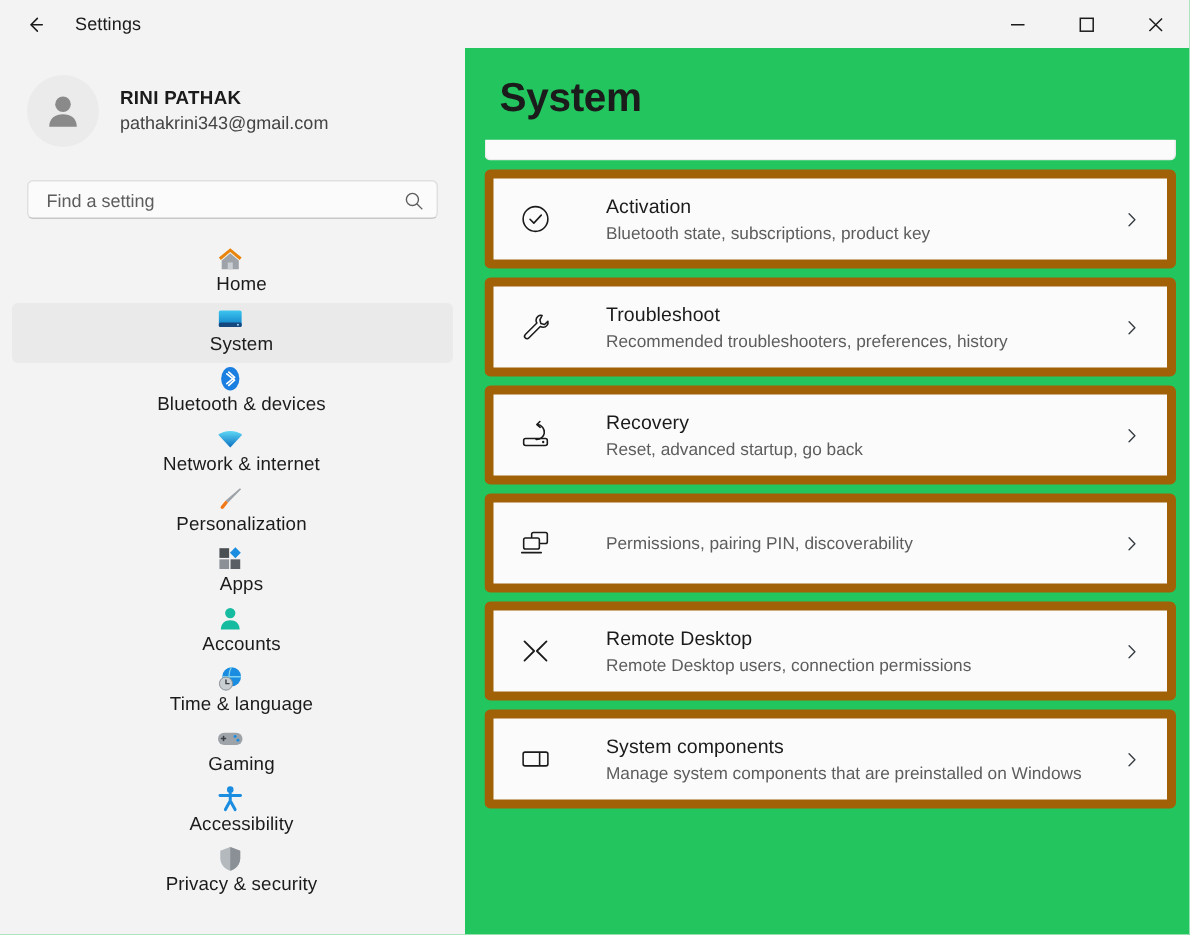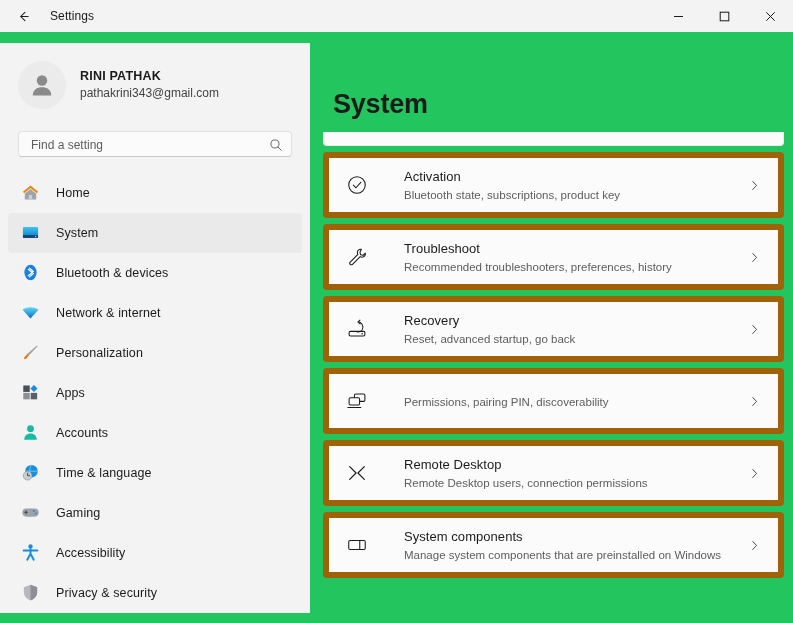--- a/index.html
+++ b/index.html
@@ -29,21 +29,21 @@
     letter-spacing: .1px;
   }
   .win-controls { margin-left: auto; display: flex; height: 32px; }
   .win-btn {
     width: 46px; height: 32px;
     display: flex; align-items: center; justify-content: center;
     cursor: pointer;
   }
 
   
-  .body-row { flex: 1; display: flex; min-height: 0; align-items: center; }
+  .body-row { flex: 1; display: flex; min-height: 0; }
 
   
   .sidebar {
     width: 310px; flex: 0 0 310px;
     background: #f3f3f3;
     padding: 0 8px;
     display: flex; flex-direction: column;
     overflow: hidden;
   }
   .account {
@@ -79,20 +79,21 @@
     font-size: 12px; color: #1b1b1b;
   }
   .search-box input::placeholder { color: #5d5d5d; }
 
   .nav { margin-top: 16px; flex: 1; overflow: hidden; }
   .nav-item {
     height: 40px; display: flex; align-items: center;
     border-radius: 4px; padding-left: 12px;
     cursor: pointer; position: relative;
     margin-bottom: 0px;
+    flex-direction: column;
   }
   .nav-item.selected { background: #eaeaea; }
   .nav-item.selected::before {
     content: ""; position: absolute; left: -4px; top: 9px;
     width: 3px; height: 18px; border-radius: 2px; background: #0067c0;
   }
   .nav-icon {
     width: 20px; height: 20px; flex: 0 0 20px;
     display: flex; align-items: center; justify-content: center;
     margin-right: 16px;

